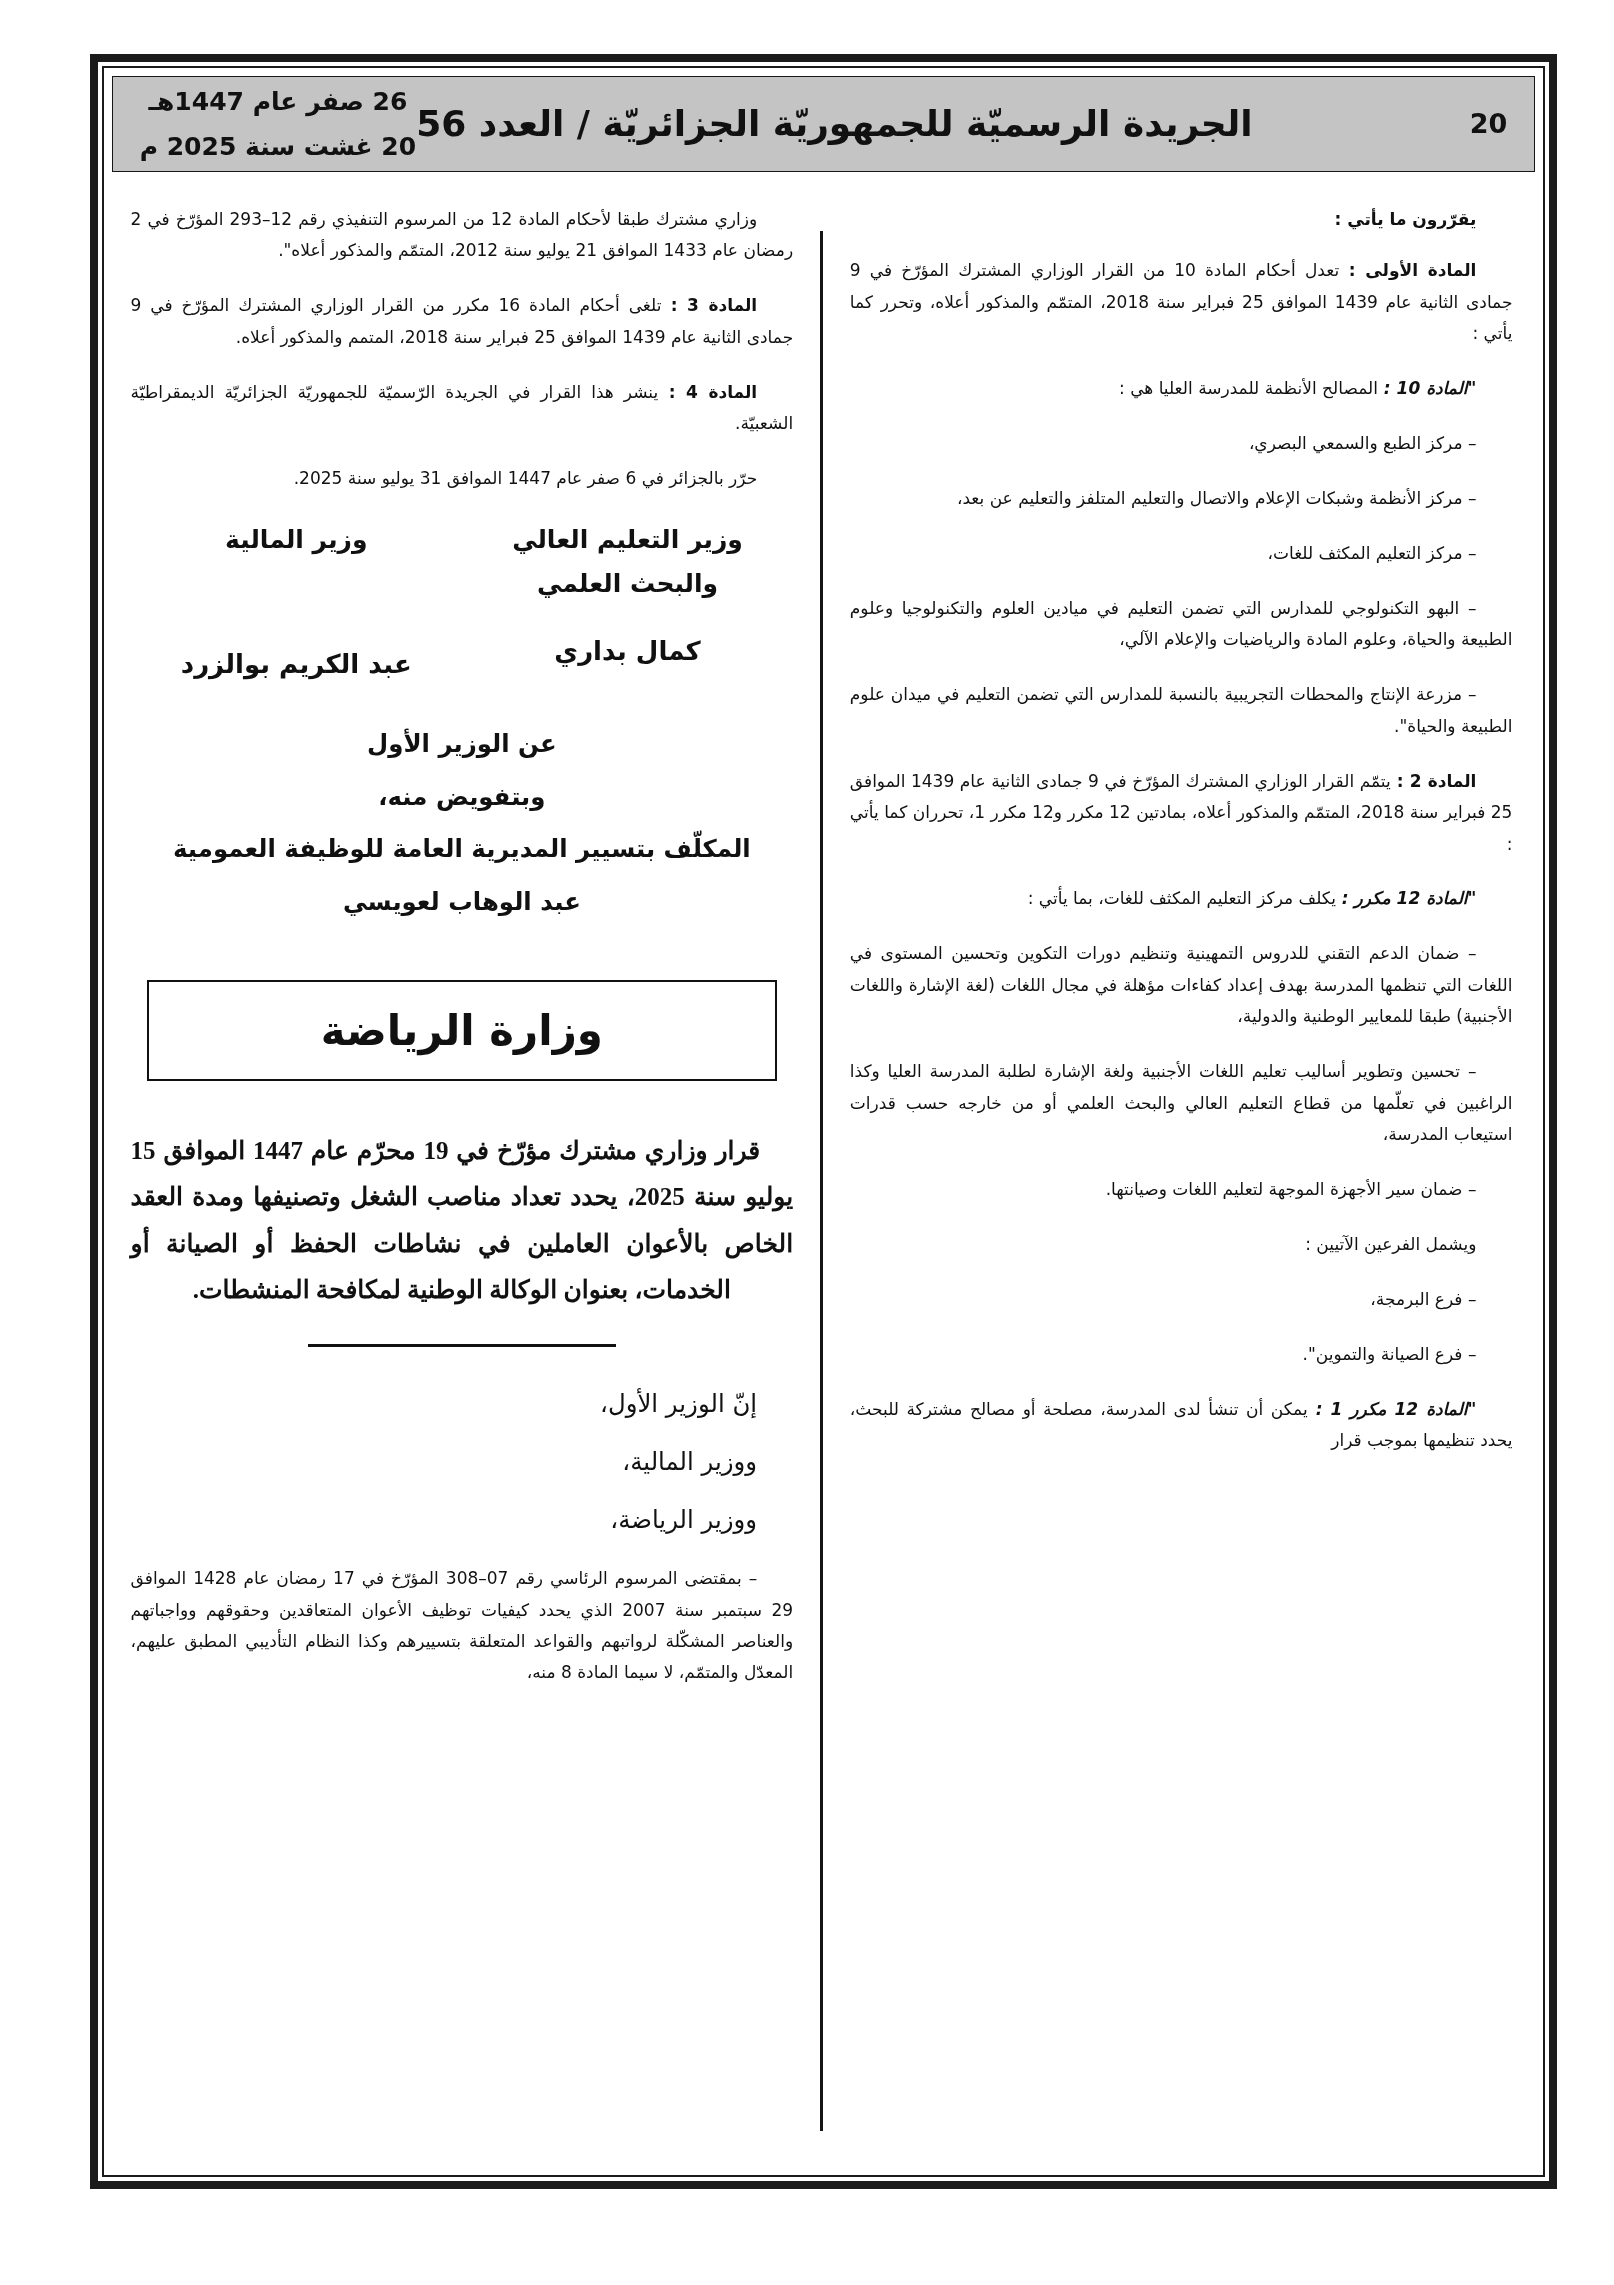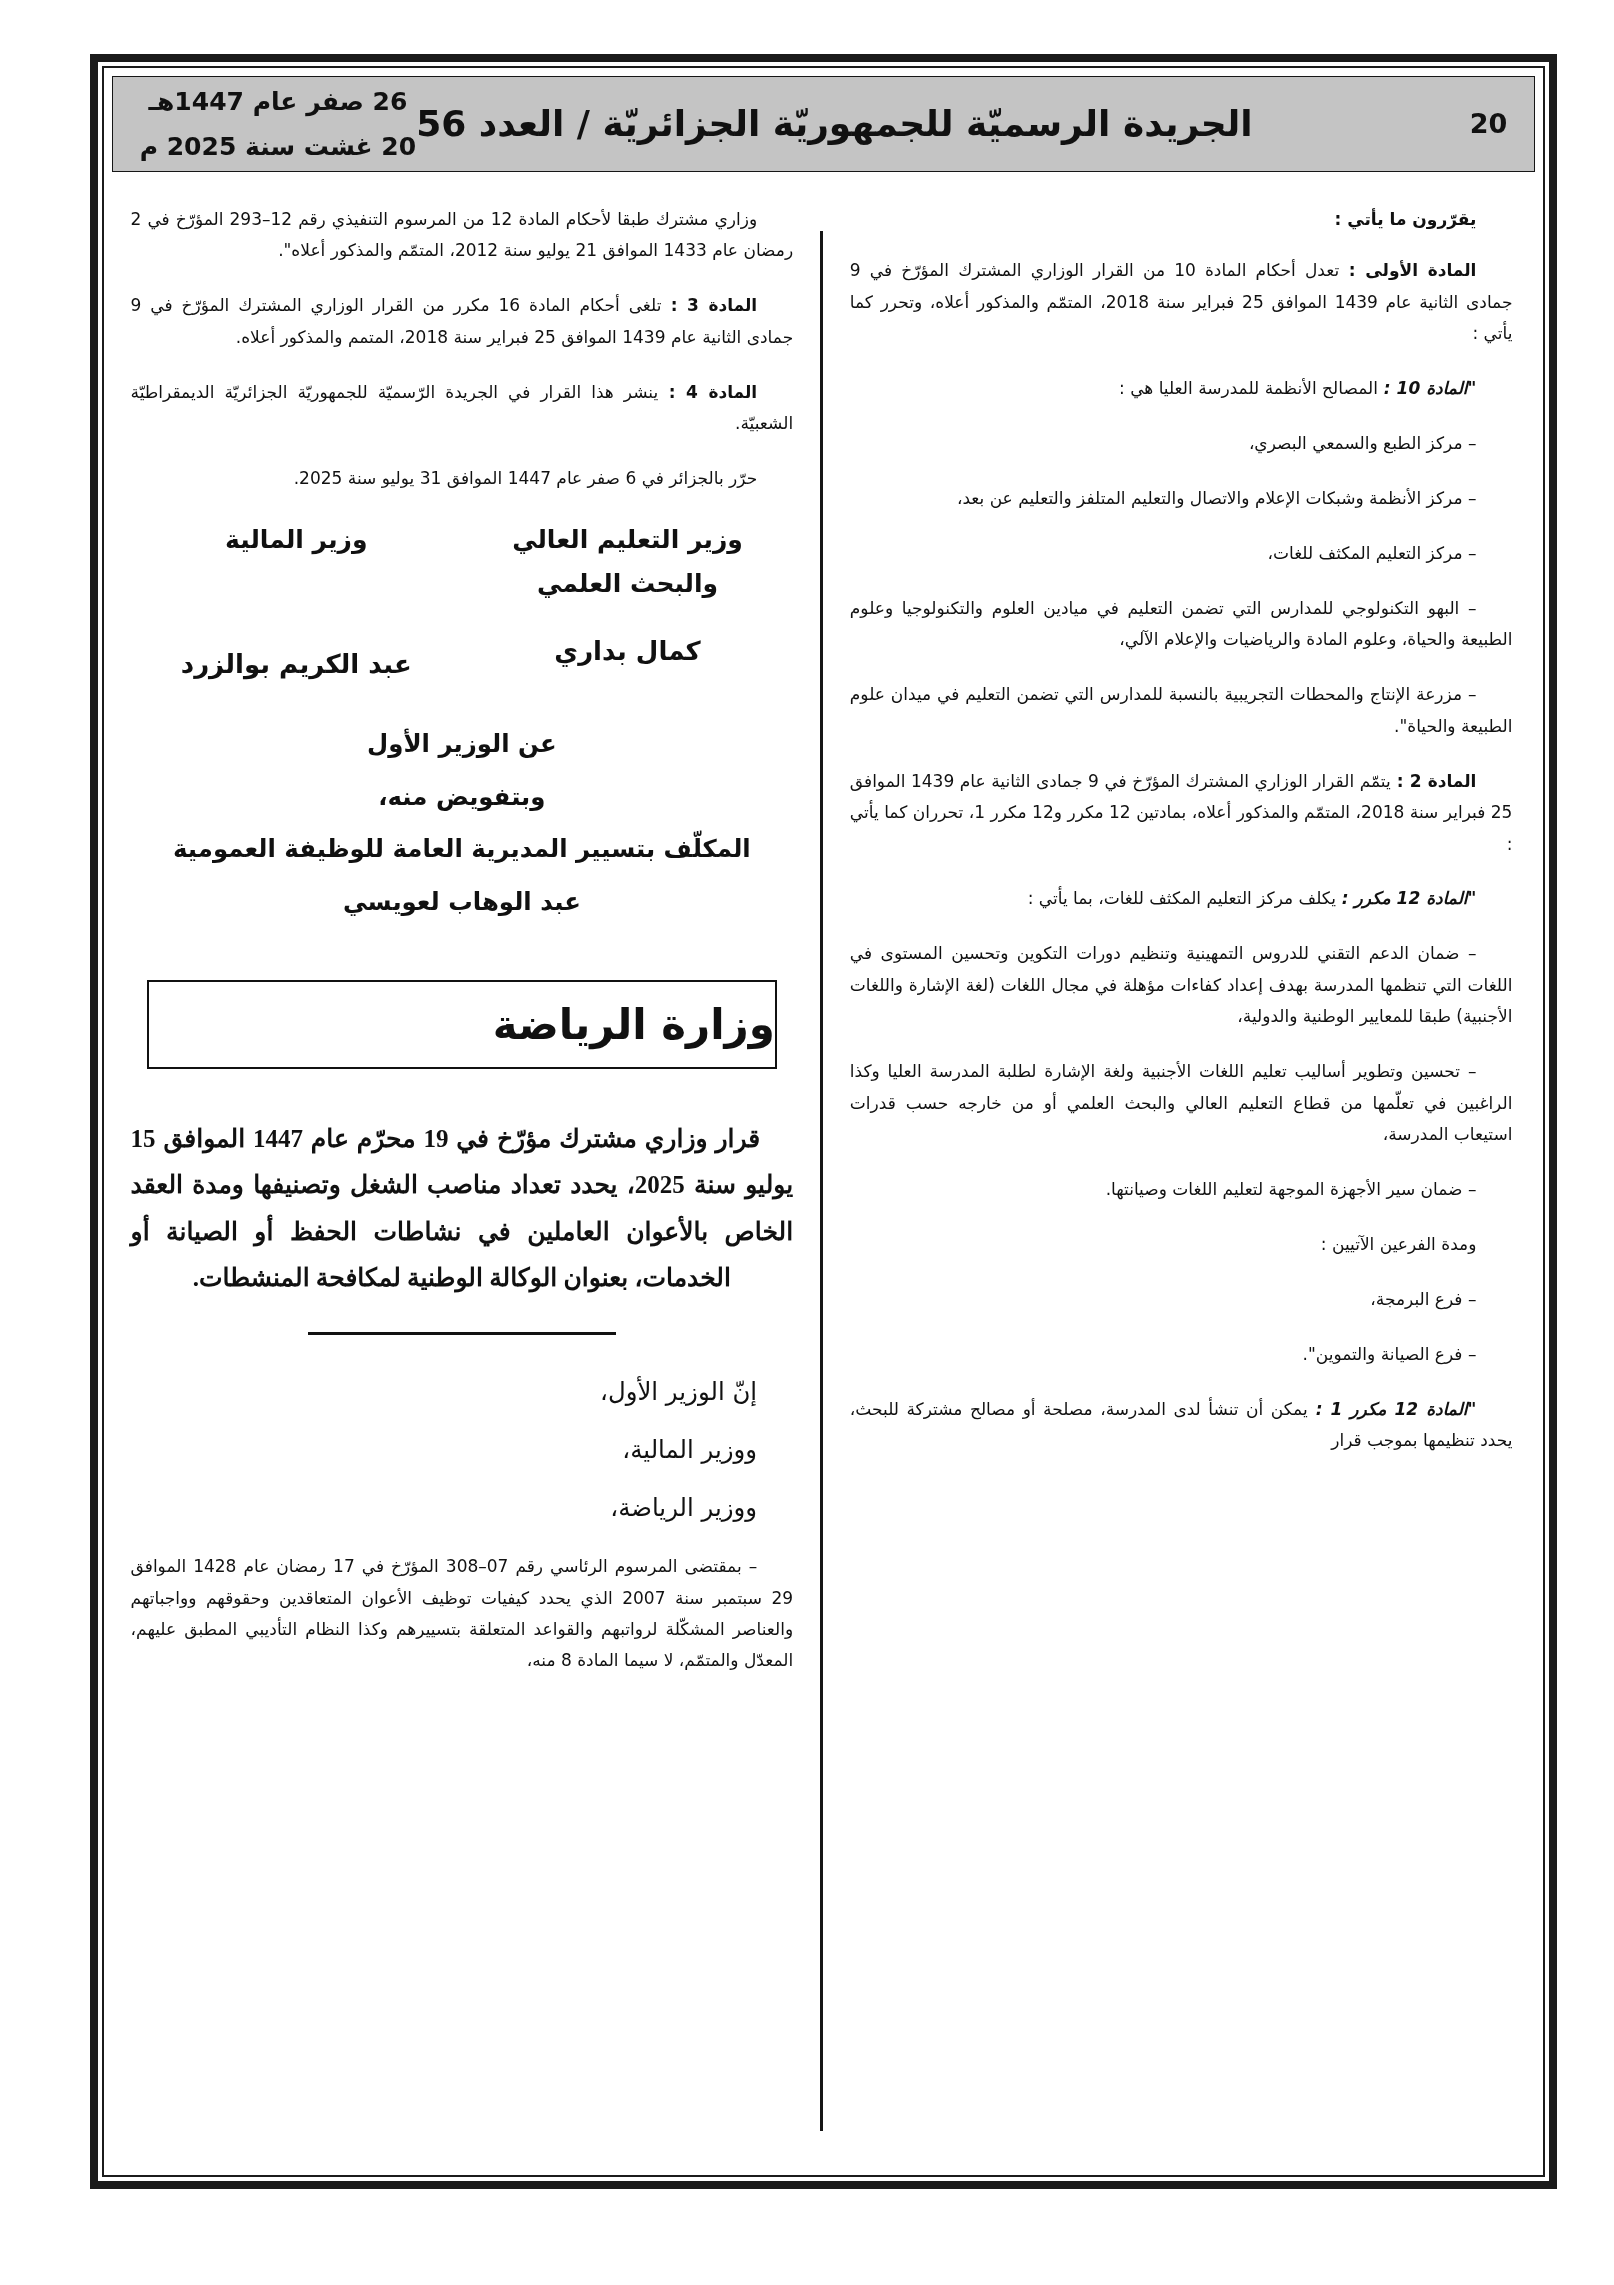--- a/index.html
+++ b/index.html
@@ -35,22 +35,22 @@
     text-align:justify;text-indent:36px;
   }
   .tight{margin-bottom:20px;}
   .lead-b{font-weight:bold;}
   .lead-i{font-weight:bold;font-style:italic;}
   .sig-block{display:flex;margin-top:12.7px;margin-bottom:3.6px;}
   .sig-cell{flex:1;text-align:center;font-weight:bold;font-size:25px;line-height:1.75;}
   .sig-name{margin-top:23.5px;font-size:26px;}
   .delegation{margin-top:31px;text-align:center;font-weight:bold;font-size:24.4px;line-height:2.15;}
   .ministry-box{
-    border:2.7px solid #111;margin:52px 16.3px 47px;padding:18px 0;
-    font-weight:bold;font-size:42px;letter-spacing:0.9px;
+    border:2.7px solid #111;margin:52px 16.3px 47px;padding:24px 0;
+    text-align:center;font-weight:bold;font-size:42px;letter-spacing:0.9px;
   }
   .decree-title{
     font-weight:bold;font-size:25px;line-height:1.85;margin:0 0 27px;
     text-align:justify;text-align-last:center;text-indent:33px;font-family:Liberation Serif, serif;
   }
   .sep{width:308px;border:none;border-top:3.6px solid #111;margin:31px auto 42px;}
   .preamble-line{margin:16px 0 29px;font-size:24.4px;text-indent:36px;text-align:right;}
 </style>
 </head>
 <body>
@@ -83,21 +83,21 @@
         <p class="para">– مزرعة الإنتاج والمحطات التجريبية بالنسبة للمدارس التي تضمن التعليم في ميدان علوم الطبيعة والحياة".</p>
 
         <p class="para"><span class="lead-b">المادة 2 : </span><span>يتمّم القرار الوزاري المشترك المؤرّخ في 9 جمادى الثانية عام 1439 الموافق 25 فبراير سنة 2018، المتمّم والمذكور أعلاه، بمادتين 12 مكرر و12 مكرر 1، تحرران كما يأتي :</span></p>
 
         <p class="para"><span class="lead-i">"المادة 12 مكرر : </span><span>يكلف مركز التعليم المكثف للغات، بما يأتي :</span></p>
 
         <p class="para">– ضمان الدعم التقني للدروس التمهينية وتنظيم دورات التكوين وتحسين المستوى في اللغات التي تنظمها المدرسة بهدف إعداد كفاءات مؤهلة في مجال اللغات (لغة الإشارة واللغات الأجنبية) طبقا للمعايير الوطنية والدولية،</p>
         <p class="para">– تحسين وتطوير أساليب تعليم اللغات الأجنبية ولغة الإشارة لطلبة المدرسة العليا وكذا الراغبين في تعلّمها من قطاع التعليم العالي والبحث العلمي أو من خارجه حسب قدرات استيعاب المدرسة،</p>
         <p class="para">– ضمان سير الأجهزة الموجهة لتعليم اللغات وصيانتها.</p>
 
-        <p class="para">ومدة الفرعين الآتيين :</p>
+        <p class="para">ويشمل الفرعين الآتيين :</p>
         <p class="para">– فرع البرمجة،</p>
         <p class="para">– فرع الصيانة والتموين".</p>
 
         <p class="para"><span class="lead-i">"المادة 12 مكرر 1 : </span><span>يمكن أن تنشأ لدى المدرسة، مصلحة أو مصالح مشتركة للبحث، يحدد تنظيمها بموجب قرار</span></p>
       </div>
 
       <div class="divider"></div>
 
       <div class="col col-left">
         <p class="para">وزاري مشترك طبقا لأحكام المادة 12 من المرسوم التنفيذي رقم 12–293 المؤرّخ في 2 رمضان عام 1433 الموافق 21 يوليو سنة 2012، المتمّم والمذكور أعلاه".</p>

